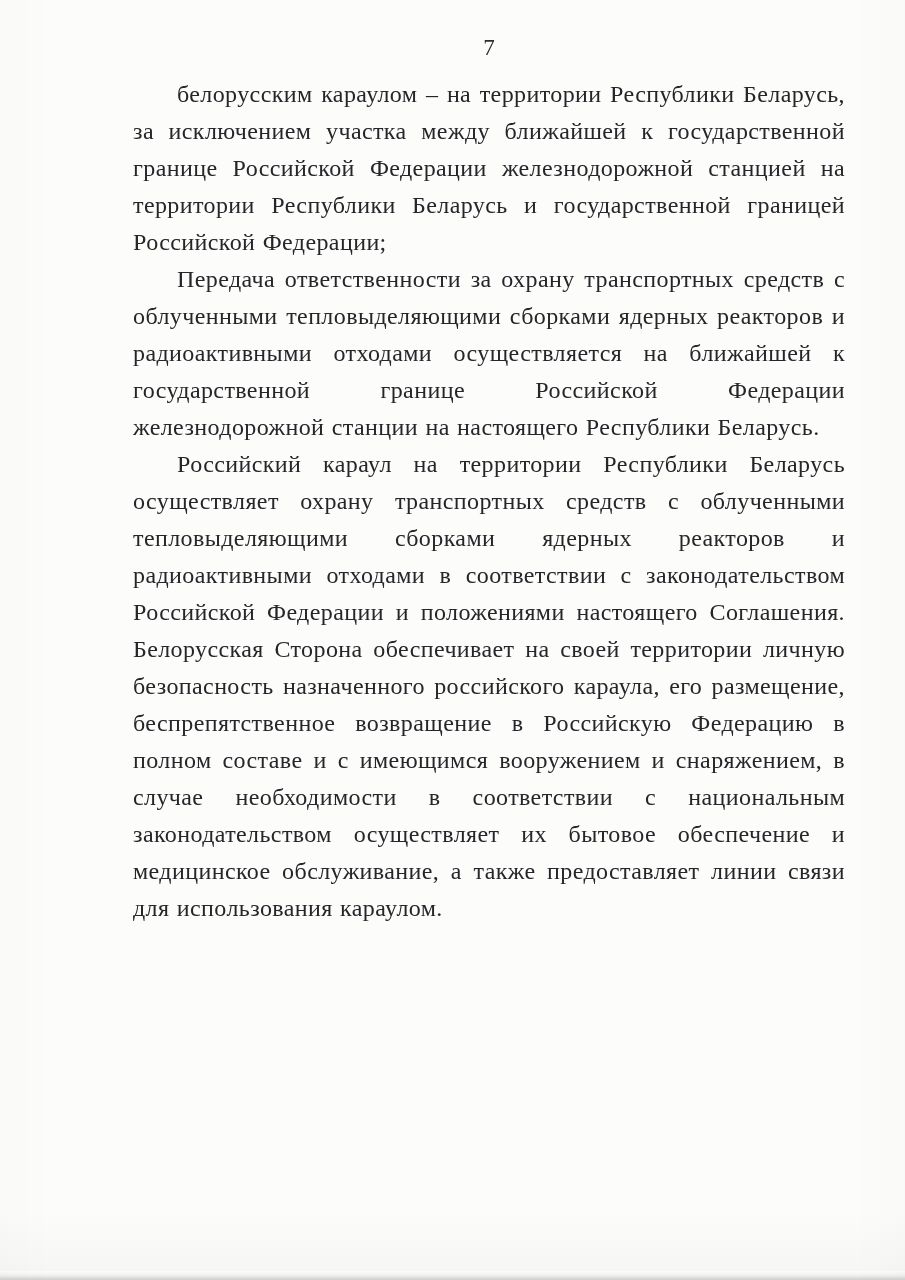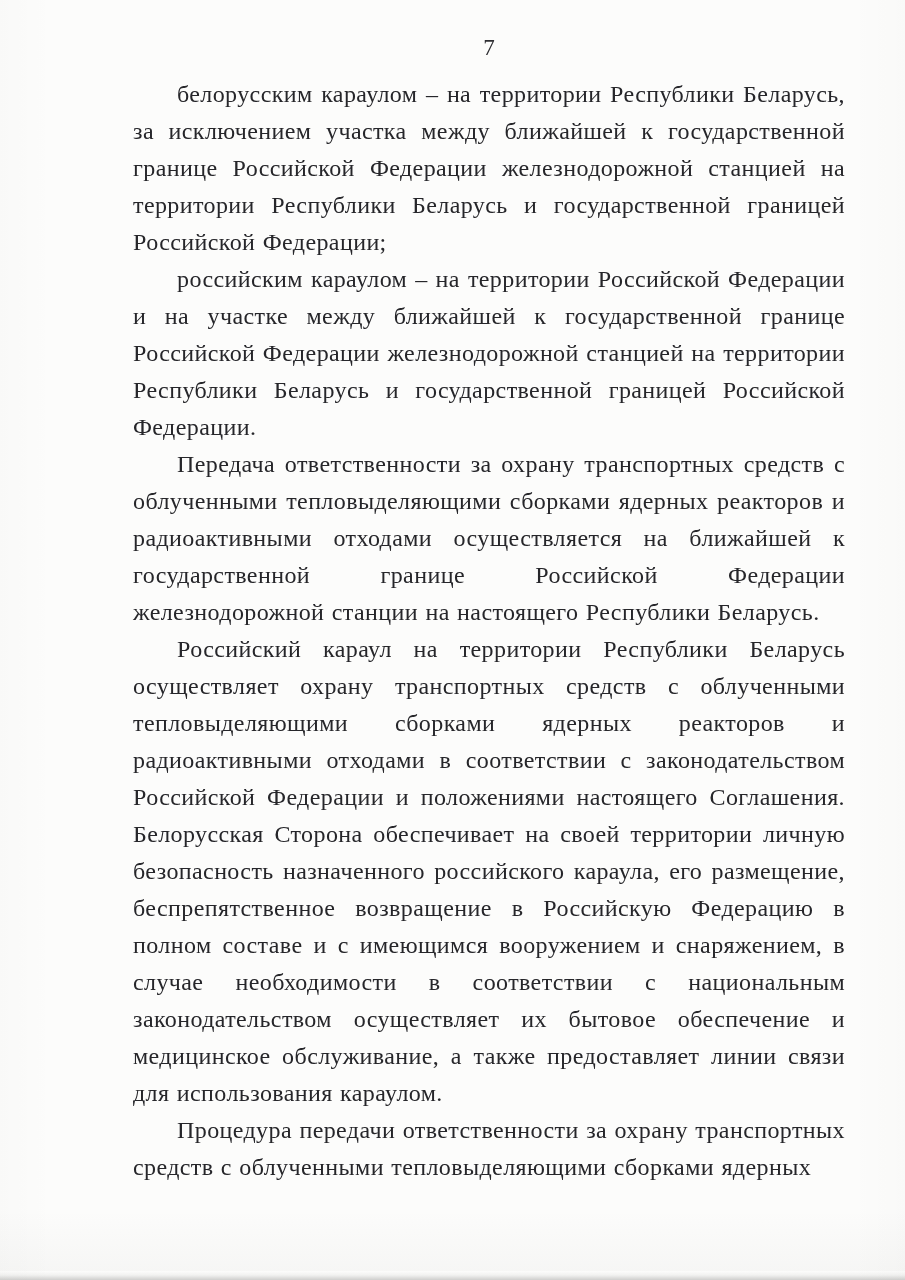--- a/index.html
+++ b/index.html
@@ -67,21 +67,19 @@
   }
 </style>
 </head>
 <body>
 
 <div class="page">
   <div class="page-number">7</div>
 
   <div class="body-text">
       <p>белорусским караулом – на территории Республики Беларусь, за исключением участка между ближайшей к государственной границе Российской Федерации железнодорожной станцией на территории Республики Беларусь и государственной границей Российской Федерации;</p>
-      <p>российским караулом – на территории Российской Федерации и на участке между ближайшей к государственной границе Российской Федерации железнодорожной станцией на территории Республики Беларусь и государственной границей Российской Федерации.</p>
       <p>Передача ответственности за охрану транспортных средств с облученными тепловыделяющими сборками ядерных реакторов и радиоактивными отходами осуществляется на ближайшей к государственной границе Российской Федерации железнодорожной станции на настоящего Республики Беларусь.</p>
       <p>Российский караул на территории Республики Беларусь осуществляет охрану транспортных средств с облученными тепловыделяющими сборками ядерных реакторов и радиоактивными отходами в соответствии с законодательством Российской Федерации и положениями настоящего Соглашения. Белорусская Сторона обеспечивает на своей территории личную безопасность назначенного российского караула, его размещение, беспрепятственное возвращение в Российскую Федерацию в полном составе и с имеющимся вооружением и снаряжением, в случае необходимости в соответствии с национальным законодательством осуществляет их бытовое обеспечение и медицинское обслуживание, а также предоставляет линии связи для использования караулом.</p>
-      <p>Процедура передачи ответственности за охрану транспортных средств с облученными тепловыделяющими сборками ядерных</p>
     </div>
 
   <div class="scan-shade-bottom"></div>
   <div class="scan-edge-bottom"></div>
 </div>
 
 </body></html>

